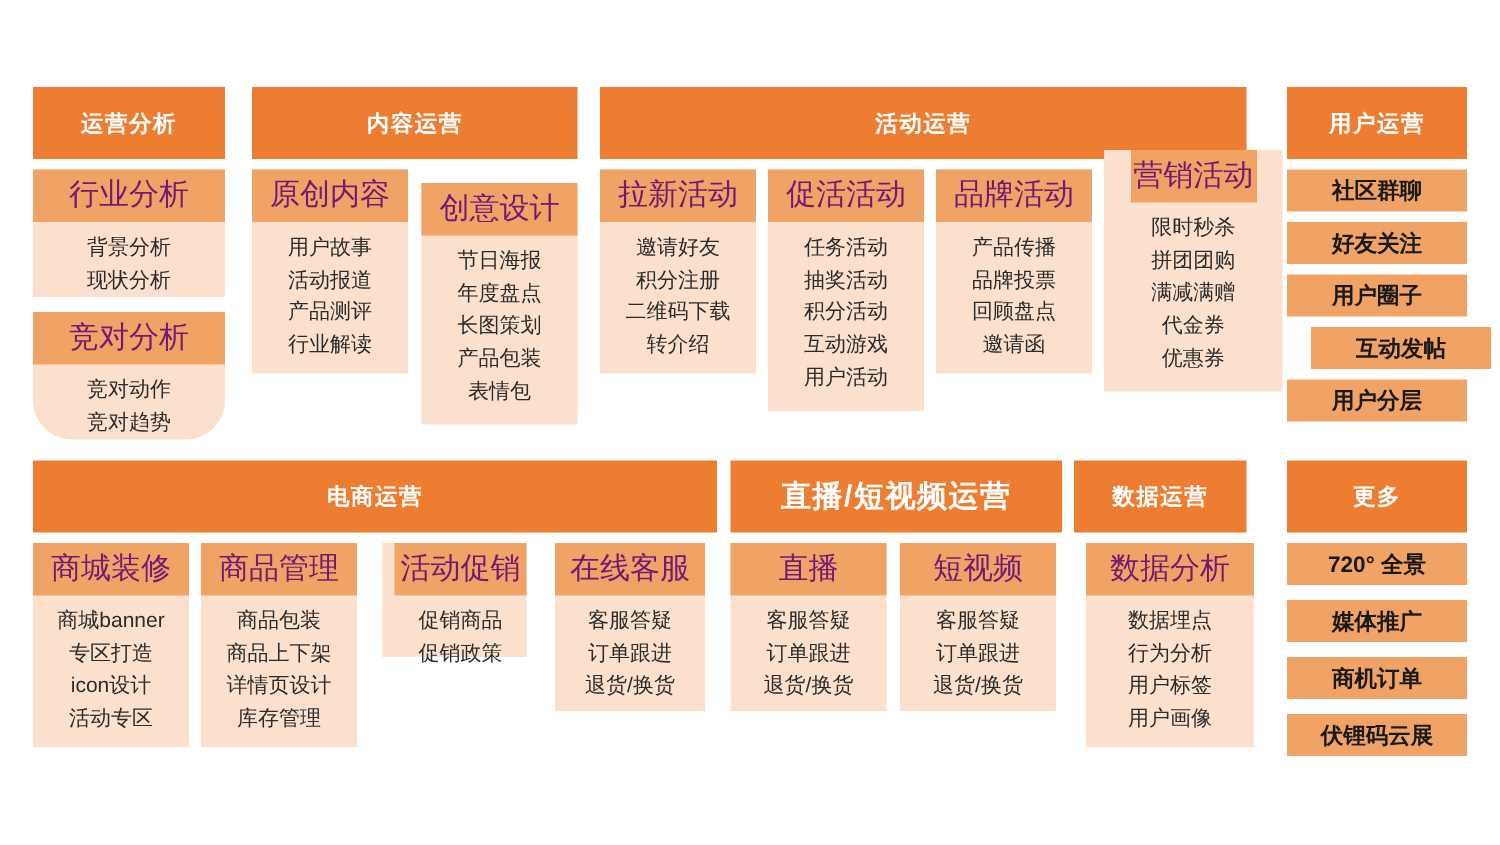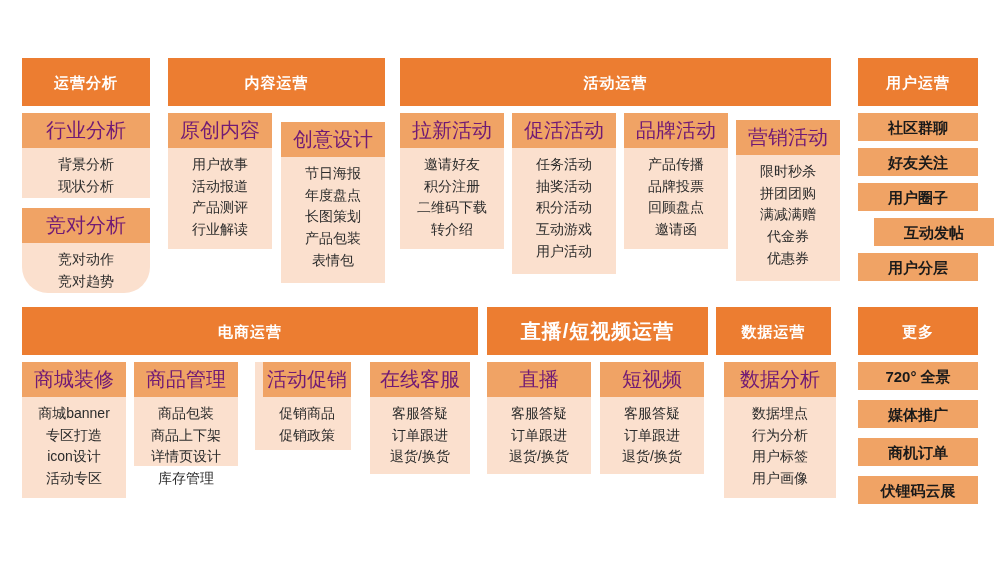--- a/index.html
+++ b/index.html
@@ -151,21 +151,21 @@
   <div class="sub-col" style="left:624px; top:113px; width:104px; height:136px;">
     <div class="sub-head">品牌活动</div>
     <div class="sub-body">
       <div class="leaf">产品传播</div>
       <div class="leaf">品牌投票</div>
       <div class="leaf">回顾盘点</div>
       <div class="leaf">邀请函</div>
     </div>
   </div>
 
-  <div class="sub-col" style="left:736px; top:120px; width:104px; height:161px;">
+  <div class="sub-col" style="left:736px; top:100px; width:119px; height:161px;align-items:center;">
     <div class="sub-head">营销活动</div>
     <div class="sub-body">
       <div class="leaf">限时秒杀</div>
       <div class="leaf">拼团团购</div>
       <div class="leaf">满减满赠</div>
       <div class="leaf">代金券</div>
       <div class="leaf">优惠券</div>
     </div>
   </div>
 
@@ -182,31 +182,31 @@
   <div class="sub-col" style="left:22px; top:362px; width:104px; height:136px;">
     <div class="sub-head">商城装修</div>
     <div class="sub-body">
       <div class="leaf">商城banner</div>
       <div class="leaf">专区打造</div>
       <div class="leaf">icon设计</div>
       <div class="leaf">活动专区</div>
     </div>
   </div>
 
-  <div class="sub-col" style="left:134px; top:362px; width:104px; height:104px;">
+  <div class="sub-col" style="left:134px; top:362px; width:104px; height:136px;">
     <div class="sub-head">商品管理</div>
     <div class="sub-body">
       <div class="leaf">商品包装</div>
       <div class="leaf">商品上下架</div>
       <div class="leaf">详情页设计</div>
       <div class="leaf">库存管理</div>
     </div>
   </div>
 
-  <div class="sub-col" style="left:255px; top:362px; width:96px; height:88px;padding-left:8px;">
+  <div class="sub-col" style="left:255px; top:362px; width:96px; height:76px;padding-left:8px;">
     <div class="sub-head">活动促销</div>
     <div class="sub-body">
       <div class="leaf">促销商品</div>
       <div class="leaf">促销政策</div>
     </div>
   </div>
 
   <div class="sub-col" style="left:370px; top:362px; width:100px; height:112px;">
     <div class="sub-head">在线客服</div>
     <div class="sub-body">

